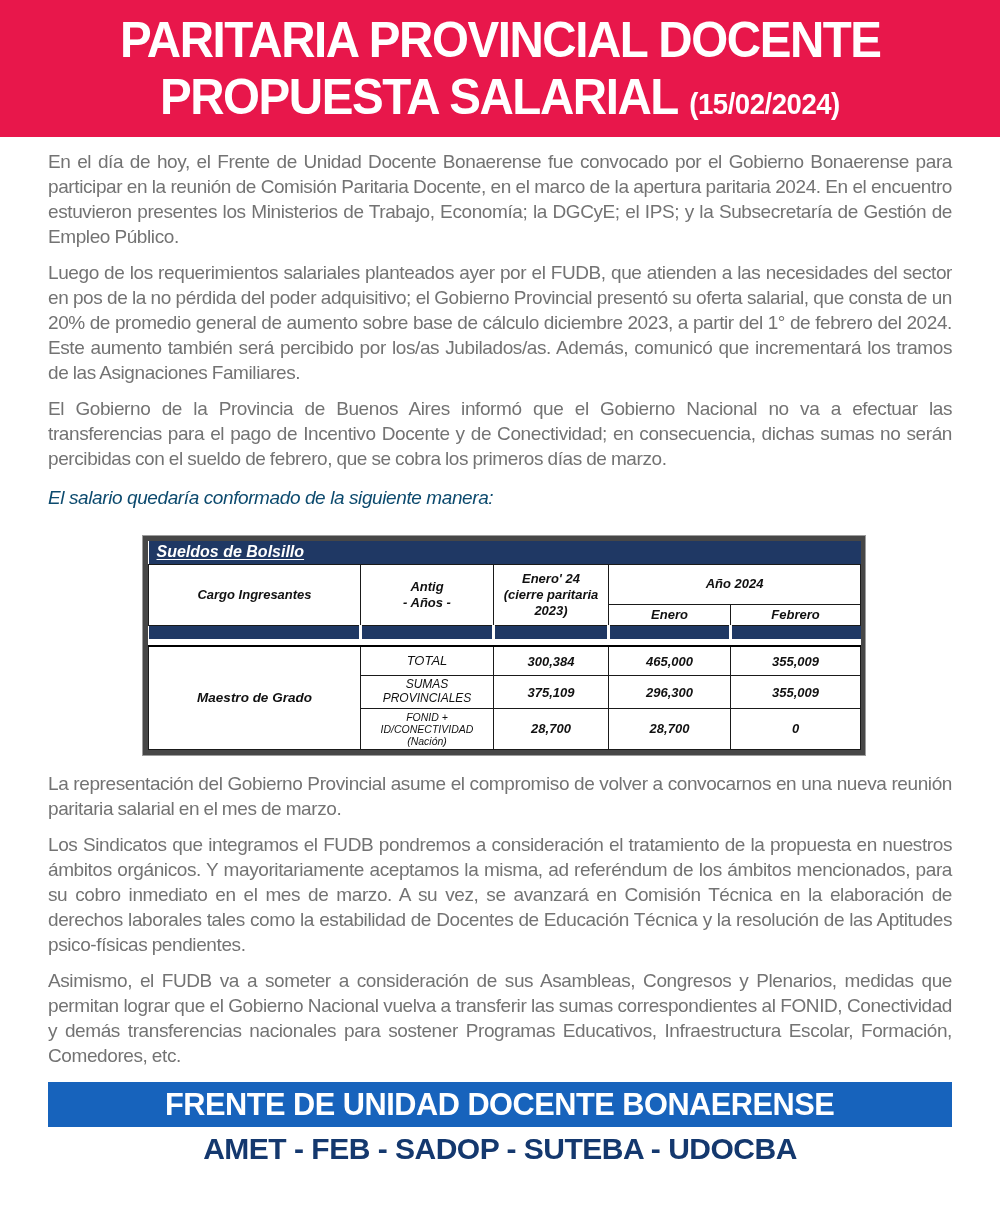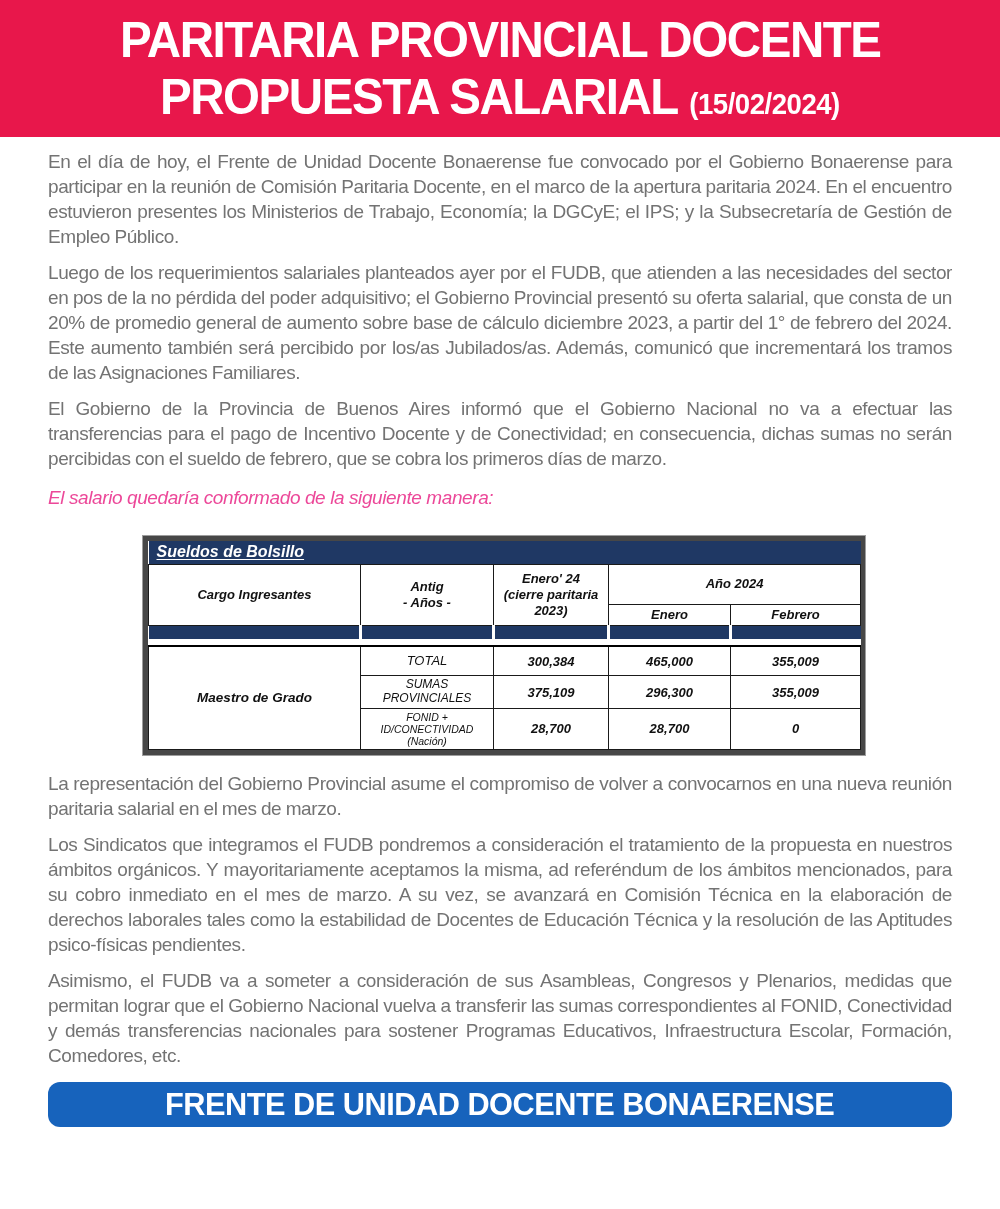--- a/index.html
+++ b/index.html
@@ -19,21 +19,21 @@
   .title-date { font-size: 29px; letter-spacing: -0.5px; margin-left: 12px; }
 
   
   .content { padding: 12px 48px 0 48px; color: #14386E; }
   p.body-par {
     font-size: 19px; line-height: 25px; letter-spacing: -0.4px; word-spacing: -0.5px;
     text-align: justify; margin-bottom: 11px; color: #737373;
   }
   p.lead-in {
     font-size: 19px; line-height: 25px; letter-spacing: -0.4px;
-    font-style: italic; margin: 14px 0 0 0; color: #ec4899;
+    font-style: italic; margin: 14px 0 0 0; color: #0c4a6e;
   }
 
   
   .tbl-frame {
     margin: 26px 0 16px 95px;
     width: 722px;
     border: 5px solid #474747;
     outline: 1px solid #9d9d9d;
     background: #ffffff;
   }
@@ -67,21 +67,21 @@
   tr.data-row-total td { border-top: 2px solid #000000; }
   td.group { font-weight: bold; font-size: 13.5px; }
   td.concept { font-size: 12px; line-height: 1.15; }
   td.concept-bold { font-weight: normal; font-size: 13px; }
   td.concept-small { font-size: 10.5px; white-space: pre-line; }
   td.val { font-weight: bold; font-size: 13px; }
 
   
   .footer-banner {
     margin: 14px 48px 0 48px; height: 45px; background: #1763BC;
-    display: flex; align-items: center; justify-content: center; border-radius: 12px;
+    display: flex; align-items: center; justify-content: center;
   }
   .footer-banner .txt {
     color: #ffffff; font-weight: bold; font-size: 32px; letter-spacing: -0.5px;
     display: inline-block; transform: scaleX(0.96); white-space: nowrap;
   }
   .orgs {
     text-align: center; color: #14386E; font-weight: bold; font-size: 30px;
     letter-spacing: -0.5px; margin-top: 5px;
   }
 </style>
@@ -167,15 +167,16 @@
 
     <p class="body-par">La representación del Gobierno Provincial asume el compromiso de volver a convocarnos en una nueva reunión paritaria salarial en el mes de marzo.</p>
     <p class="body-par">Los Sindicatos que integramos el FUDB pondremos a consideración el tratamiento de la propuesta en nuestros ámbitos orgánicos. Y mayoritariamente aceptamos la misma, ad referéndum de los ámbitos mencionados, para su cobro inmediato en el mes de marzo. A su vez, se avanzará en Comisión Técnica en la elaboración de derechos laborales tales como la estabilidad de Docentes de Educación Técnica y la resolución de las Aptitudes psico-físicas pendientes.</p>
     <p class="body-par">Asimismo, el FUDB va a someter a consideración de sus Asambleas, Congresos y Plenarios, medidas que permitan lograr que el Gobierno Nacional vuelva a transferir las sumas correspondientes al FONID, Conectividad y demás transferencias nacionales para sostener Programas Educativos, Infraestructura Escolar, Formación, Comedores, etc.</p>
   </main>
 
   <footer>
     <div class="footer-banner">
       <span class="txt">FRENTE DE UNIDAD DOCENTE BONAERENSE</span>
     </div>
+    <div class="orgs">AMET - FEB - SADOP - SUTEBA - UDOCBA</div>
   </footer>
 
 </div>
 
 </body></html>

